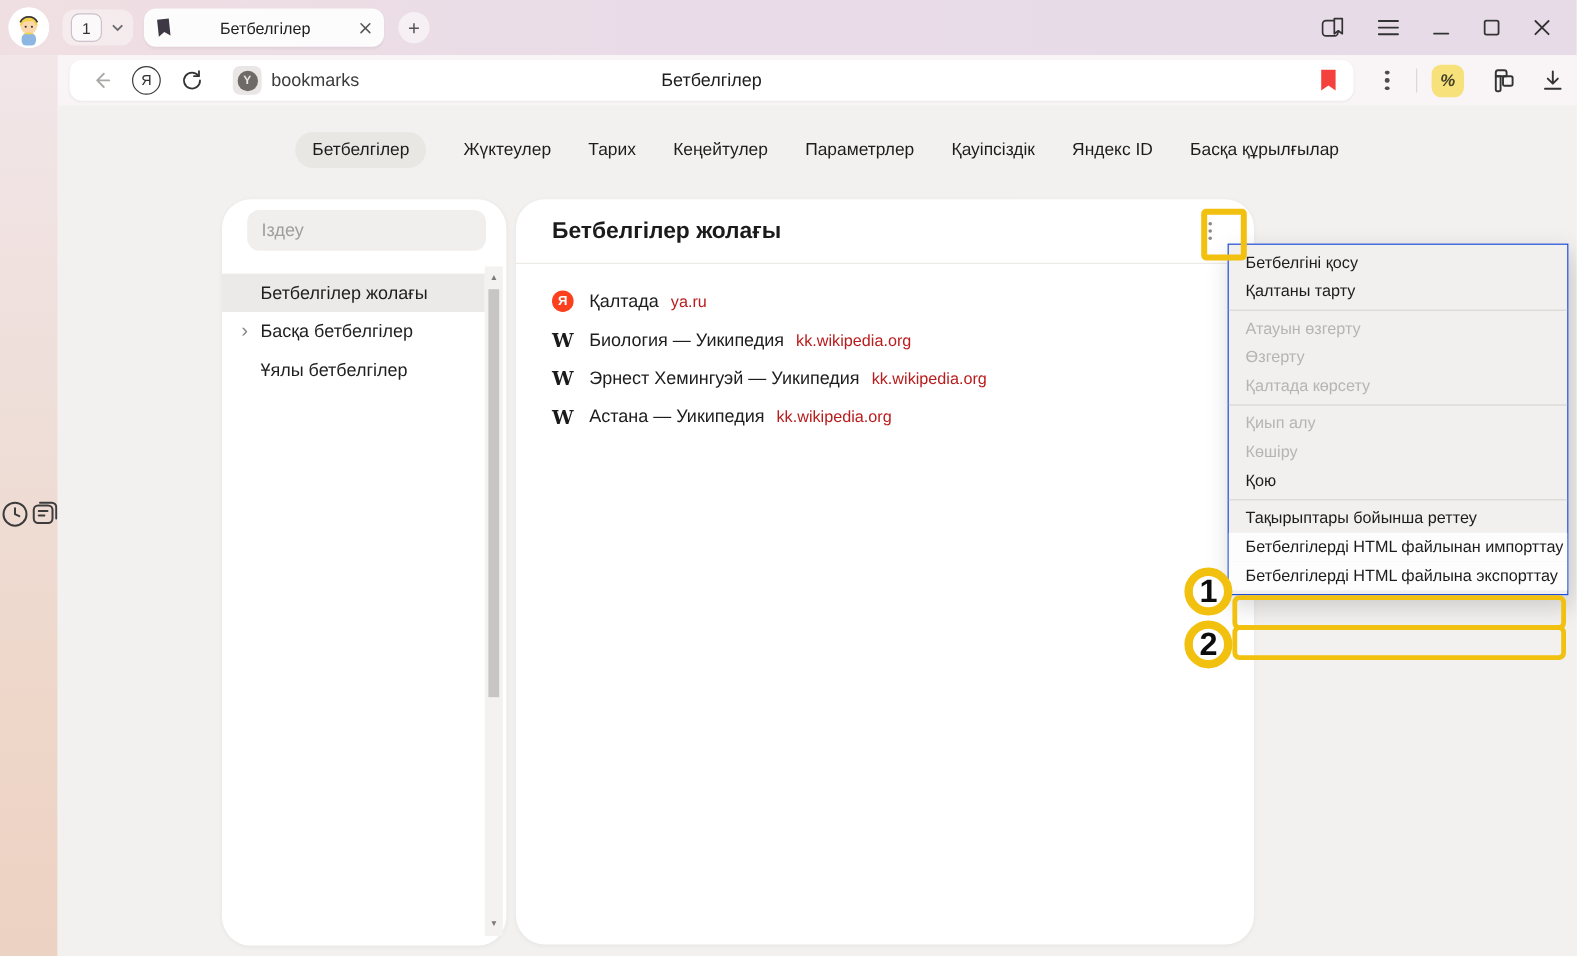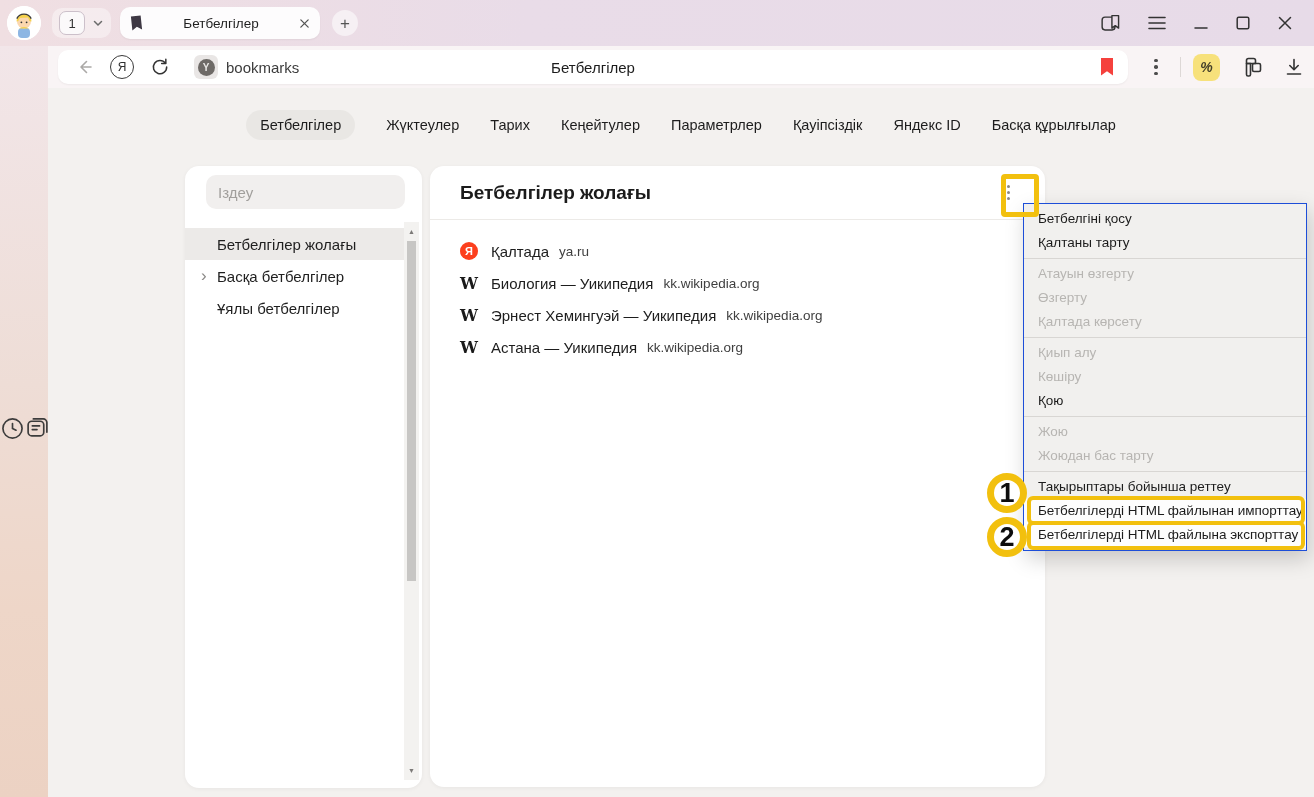--- a/index.html
+++ b/index.html
@@ -63,21 +63,21 @@
   .rdots span{width:4px;height:4px;border-radius:50%;background:#9b938d}
 
   
   .content{position:absolute;top:88px;left:48px;right:0;bottom:0;background:#f3f1ef}
 
   .navtabs{position:absolute;top:22px;left:0;right:0;display:flex;justify-content:center;
     align-items:center;gap:31px;font-size:14.5px;color:#1d1d1d}
   .navtab{padding:7px 0;white-space:nowrap}
   .navtab.active{background:#e9e7e4;border-radius:17px;padding:7px 14px}
 
-  .card{position:absolute;background:#fff;border-radius:14px;box-shadow:0 1px 4px rgba(0,0,0,.05)}
+  .card{position:absolute;background:#fff;border-radius:24px;box-shadow:0 1px 4px rgba(0,0,0,.05)}
   .card-sidebar{left:137px;top:78px;width:237px;height:622px}
   .card-main{left:382px;top:78px;width:615px;height:621px}
 
   
   .search{display:block;margin:9px 17px 0 21px;width:199px;height:34px;background:#f1efee;border:none;
     outline:none;border-radius:10px;padding:0 12px;font-size:15px;color:#333;
     font-family:"Liberation Sans","DejaVu Sans",sans-serif}
   .search::placeholder{color:#a19f9c}
   .folders{margin-top:19px}
   .folder{position:relative;height:32px;display:flex;align-items:center;padding-left:32px;
@@ -96,21 +96,21 @@
   .main-title{font-size:19px;font-weight:600;color:#1b1b1b;flex:1}
   .kebab{width:26px;height:26px;display:flex;flex-direction:column;gap:3px;align-items:center;
     justify-content:center}
   .kebab span{width:3px;height:3px;border-radius:50%;background:#8a8886}
   .bmlist{padding-top:15px}
   .bm-row{height:32px;display:flex;align-items:center;padding-left:30px}
   .fav{width:18px;height:18px;flex:none;display:flex;align-items:center;justify-content:center}
   .fav-yandex{border-radius:50%;background:#fc3f1d;color:#fff;font-size:11px;font-weight:700}
   .fav-wiki{font-family:"DejaVu Serif","Liberation Serif",serif;font-size:16px;color:#1a1a1a;font-weight:600}
   .bm-title{margin-left:13px;font-size:15px;font-weight:500;color:#1d1d1d;white-space:nowrap}
-  .bm-url{margin-left:10px;font-size:13.5px;color:#404040;white-space:nowrap}
+  .bm-url{margin-left:10px;font-size:13.5px;color:#b91c1c;white-space:nowrap}
 
   
   .menu{position:absolute;left:975px;top:115px;width:284px;background:#f1f0ee;
     border:1px solid #1d4ed8;box-shadow:3px 8px 20px rgba(0,0,0,.18);font-size:13.5px}
   .mgroup{padding:3px 0;border-bottom:1px solid #d8d6d3}
   .mgroup:last-child{border-bottom:none}
   .mi{height:24px;line-height:24px;padding:0 14px;color:#1c1c1c;white-space:nowrap}
   .mi.dis{color:#b7b5b2}
   .mi.annotated{background:#fdfdfd}
 
@@ -354,24 +354,20 @@
         <div class="mi dis">Атауын өзгерту</div>
         <div class="mi dis">Өзгерту</div>
         <div class="mi dis">Қалтада көрсету</div>
       </div>
       <div class="mgroup">
         <div class="mi dis">Қиып алу</div>
         <div class="mi dis">Көшіру</div>
         <div class="mi">Қою</div>
       </div>
       <div class="mgroup">
-        <div class="mi dis">Жою</div>
-        <div class="mi dis">Жоюдан бас тарту</div>
-      </div>
-      <div class="mgroup">
         <div class="mi">Тақырыптары бойынша реттеу</div>
         <div class="mi annotated">Бетбелгілерді HTML файлынан импорттау</div>
         <div class="mi annotated">Бетбелгілерді HTML файлына экспорттау</div>
       </div>
     </div>
 
     <div class="ann-box" style="left:953px;top:86px;width:38px;height:43px"></div>
     <div class="ann-box thin" style="left:979px;top:408px;width:278px;height:29px"></div>
     <div class="ann-box thin" style="left:979px;top:433px;width:278px;height:29px"></div>
     <div class="ann-badge" style="left:939px;top:385px">1</div>

